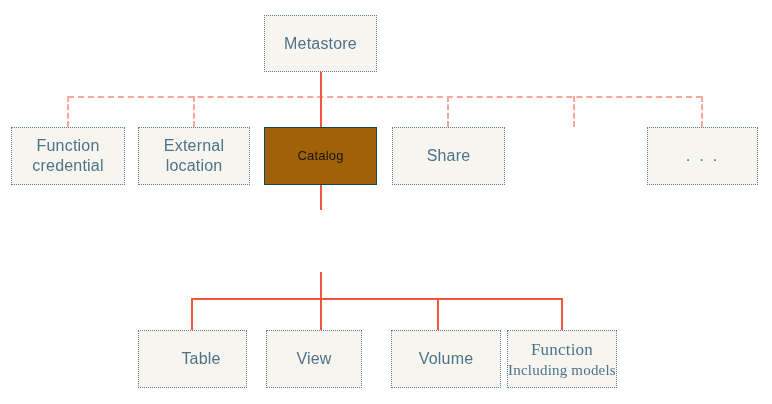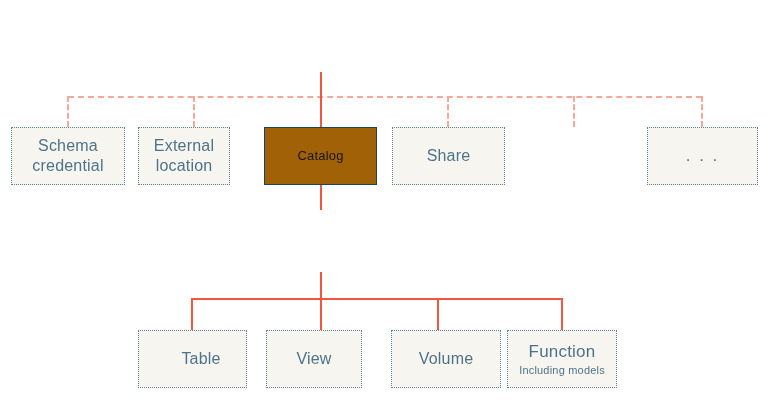--- a/index.html
+++ b/index.html
@@ -23,21 +23,21 @@
     height:58px;
     background:#f7f5ef;
     border:1px dotted #5e8097;
     display:flex;flex-direction:column;
     align-items:center;justify-content:center;
     text-align:center;
     color:#4e7389;
     font-size:16px;line-height:1.25;
     letter-spacing:0.2px;
   }
-  .box .sub{font-size:11px;line-height:1.2;margin-top:1px;}
+  .box .sub{font-size:15px;line-height:1.2;margin-top:1px;}
   .box.catalog{
     border:1.5px solid #15475a;
     background:#a16207;
     color:#161616;
     font-size:13px;
   }
   .box.ellipsis{letter-spacing:2px;font-size:17px;}
 </style>
 </head>
 <body>
@@ -52,26 +52,29 @@
   <div class="line dash-v" style="left:701px;top:96px;height:31px;"></div>
 
   <div class="line solid-v" style="left:320px;top:72px;height:55px;"></div>
   <div class="line solid-v" style="left:320px;top:185px;height:25px;"></div>
   <div class="line solid-v" style="left:320px;top:272px;height:58px;"></div>
   <div class="line solid-h" style="left:192px;top:298px;width:371px;"></div>
   <div class="line solid-v" style="left:191px;top:298px;height:32px;"></div>
   <div class="line solid-v" style="left:437px;top:298px;height:32px;"></div>
   <div class="line solid-v" style="left:561px;top:298px;height:32px;"></div>
 
+  <div class="box" style="left:264px;top:15px;width:113px;height:57px;">
+    <span>Metastore</span>
+  </div>
 
   <div class="box" style="left:11px;top:127px;width:114px;">
-    <span>Schema credential</span>
+    <span>Function credential</span>
   </div>
 
-  <div class="box" style="left:138px;top:127px;width:92px;">
+  <div class="box" style="left:138px;top:127px;width:112px;">
     <span>External location</span>
   </div>
 
   <div class="box catalog" style="left:264px;top:127px;width:113px;">
     <span>Catalog</span>
   </div>
 
   <div class="box" style="left:392px;top:127px;width:113px;">
     <span>Share</span>
   </div>
@@ -87,18 +90,18 @@
   </div>
 
   <div class="box" style="left:266px;top:330px;width:96px;">
     <span>View</span>
   </div>
 
   <div class="box" style="left:383px;top:330px;width:110px;margin-left:8px;">
     <span>Volume</span>
   </div>
 
-  <div class="box" style="left:507px;top:330px;width:110px;">
+  <div class="box" style="left:507px;top:330px;width:110px;font-family:Liberation Serif, serif;">
     <span style="font-size:17px;">Function</span>
     <span class="sub">Including models</span>
   </div>
 
 </div>
 
 </body></html>

